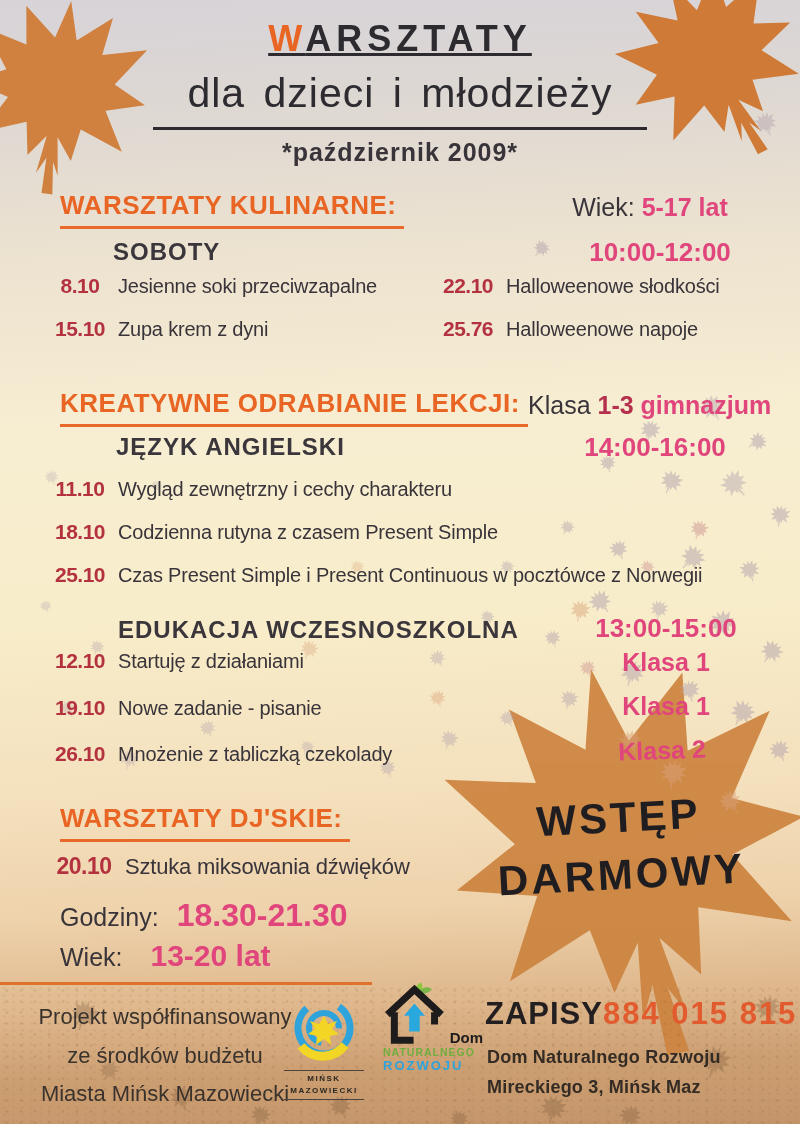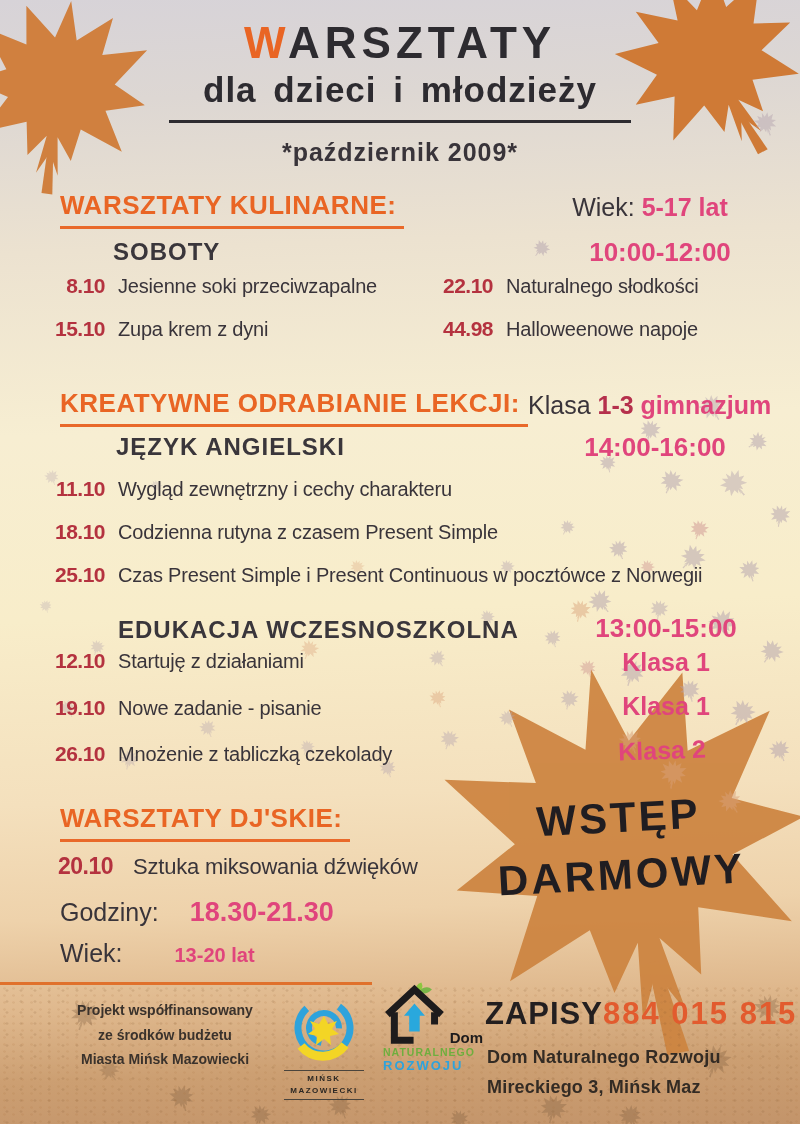--- a/index.html
+++ b/index.html
@@ -5,54 +5,54 @@
   html,body{margin:0;padding:0;}
   body{font-family:"Liberation Sans",sans-serif;}
   #poster{
     position:relative;width:800px;height:1124px;overflow:hidden;
     background:linear-gradient(178deg,
       #d7d3d8 0%, #ddd7d3 9%, #ece2d0 22%, #f7eed2 38%, #f8edca 54%,
       #f4e0bd 70%, #eed2ab 80%, #dfb88d 88%, #cc9f72 94%, #c3946a 100%);
   }
   .abs{position:absolute;}
   .row{position:absolute;display:flex;align-items:baseline;}
-  .datebox{flex:none;width:50px;text-align:right;margin-right:13px;}
+  .datebox{flex:none;width:50px;text-align:center;margin-right:13px;}
   .date{color:#b4323f;font-weight:bold;font-size:21px;letter-spacing:-.5px;}
   .evt{color:#39343a;font-size:20px;letter-spacing:-.2px;white-space:nowrap;}
   .pink{color:#e0457c;font-weight:bold;}
   .darkred{color:#b5304c;font-weight:bold;margin-top:18px;}
   .dark{color:#39343a;}
   .heading{
     color:#e96524;font-weight:800;font-size:26px;letter-spacing:.5px;
     border-bottom:3px solid #e9692a;padding:0 8px 5px 0;display:inline-block;
     white-space:nowrap;
   }
   .subhead{color:#3a363b;font-size:24px;letter-spacing:1px;font-weight:600;white-space:nowrap;}
   .rlabel{font-size:25px;white-space:nowrap;}
   .center{text-align:center;}
-  .title-line{font-size:44px;font-weight:800;letter-spacing:5px;color:#2d2b30;}
+  .title-line{font-size:36px;font-weight:800;letter-spacing:5px;color:#2d2b30;text-decoration:underline;}
   .title-first{color:#e96524;}
   .subtitle{
-    font-size:35px;font-weight:700;letter-spacing:1px;word-spacing:6px;color:#2d2b30;
+    font-size:41px;font-weight:400;letter-spacing:1px;word-spacing:6px;color:#2d2b30;
     border-bottom:3px solid #2d2b30;display:inline-block;padding:0 34px 10px 34px;
   }
   .period{font-size:25px;font-weight:600;color:#39343a;letter-spacing:1px;}
   .wstep{
     font-size:42px;font-weight:800;color:#201d21;letter-spacing:3px;line-height:1.35;
     transform:rotate(-3deg);
   }
   .divider{position:absolute;left:0;top:982px;width:372px;height:3px;background:#e0712c;}
   .footer-texture{
     position:absolute;left:0;top:985px;width:800px;height:139px;
     background-image:
       radial-gradient(rgba(120,80,40,.16) 1px, transparent 2px),
       radial-gradient(rgba(170,115,60,.14) 1px, transparent 2px);
     background-size:14px 11px,9px 7px;
   }
-  .credit{font-size:14px;font-weight:700;color:#3a322c;line-height:1.75;white-space:nowrap;}
+  .credit{font-size:22px;font-weight:400;color:#3a322c;line-height:1.75;white-space:nowrap;}
   .zapisy{font-size:31px;font-weight:800;color:#231f20;letter-spacing:1px;}
   .phone{font-size:31px;font-weight:800;color:#e25b2e;letter-spacing:2px;}
   .addr{font-size:18px;font-weight:600;color:#332b24;letter-spacing:.2px;line-height:1.3;white-space:nowrap;}
   .minsk-label{
     font-size:8px;font-weight:bold;color:#2b2723;text-align:center;letter-spacing:1.5px;
     border-top:1px solid #4a443c;border-bottom:1px solid #4a443c;padding:2px 0;line-height:1.5;
   }
   .dnr-dom{font-size:15px;font-weight:bold;color:#1d1b1c;}
   .dnr-nat{font-size:10.5px;font-weight:800;color:#6fae3e;letter-spacing:1px;}
   .dnr-roz{font-size:13px;font-weight:800;color:#2ea3dc;letter-spacing:2px;}
@@ -273,28 +273,28 @@
   </div>
   <div class="abs subhead" style="left:113px;top:238px">SOBOTY</div>
   <div class="abs center rlabel pink" style="left:560px;top:237px;width:200px;font-size:26px">10:00-12:00</div>
 
   <div class="row" style="left:55px;top:274px">
     <span class="datebox date">8.10</span>
     <span class="evt">Jesienne soki przeciwzapalne</span>
   </div>
   <div class="row" style="left:443px;top:274px">
     <span class="datebox date">22.10</span>
-    <span class="evt">Naturalnego słodkości</span>
+    <span class="evt">Halloweenowe słodkości</span>
   </div>
   <div class="row" style="left:55px;top:317px">
     <span class="datebox date">15.10</span>
     <span class="evt">Zupa krem z dyni</span>
   </div>
   <div class="row" style="left:443px;top:317px">
-    <span class="datebox date">44.98</span>
+    <span class="datebox date">25.76</span>
     <span class="evt">Halloweenowe napoje</span>
   </div>
 
   <div class="abs" style="left:60px;top:388px">
     <span class="heading">KREATYWNE ODRABIANIE LEKCJI:</span>
   </div>
   <div class="abs center rlabel" style="left:528px;top:391px;width:240px">
     <span class="dark">Klasa</span>
     <span class="darkred">1-3</span>
     <span class="pink">gimnazjum</span>
@@ -331,30 +331,30 @@
   <div class="row" style="left:55px;top:742px">
     <span class="datebox date">26.10</span>
     <span class="evt">Mnożenie z tabliczką czekolady</span>
   </div>
   <div class="abs center rlabel pink" style="left:562px;top:736px;width:200px;transform:rotate(-2deg)">Klasa 2</div>
 
   <div class="abs" style="left:60px;top:803px">
     <span class="heading">WARSZTATY DJ'SKIE:</span>
   </div>
   <div class="row" style="left:55px;top:853px">
-    <span class="datebox date" style="width:58px;margin-right:20px;font-size:23px">20.10</span>
+    <span class="datebox date" style="width:58px;margin-right:12px;font-size:23px">20.10</span>
     <span class="evt" style="font-size:22px">Sztuka miksowania dźwięków</span>
   </div>
   <div class="row" style="left:60px;top:897px">
     <span class="dark" style="font-size:25px">Godziny:</span>
-    <span class="pink" style="font-size:27px;margin-left:31px">18.30-21.30</span>
+    <span class="pink" style="font-size:32px;margin-left:18px">18.30-21.30</span>
   </div>
   <div class="row" style="left:60px;top:939px">
     <span class="dark" style="font-size:25px">Wiek:</span>
-    <span class="pink" style="font-size:20px;margin-left:52px">13-20 lat</span>
+    <span class="pink" style="font-size:30px;margin-left:28px">13-20 lat</span>
   </div>
 
   <div class="abs center wstep" style="left:495px;top:790px;width:250px">
     <div>WSTĘP</div>
     <div>DARMOWY</div>
   </div>
 
   <div class="divider"></div>
   <div class="footer-texture"></div>
 

